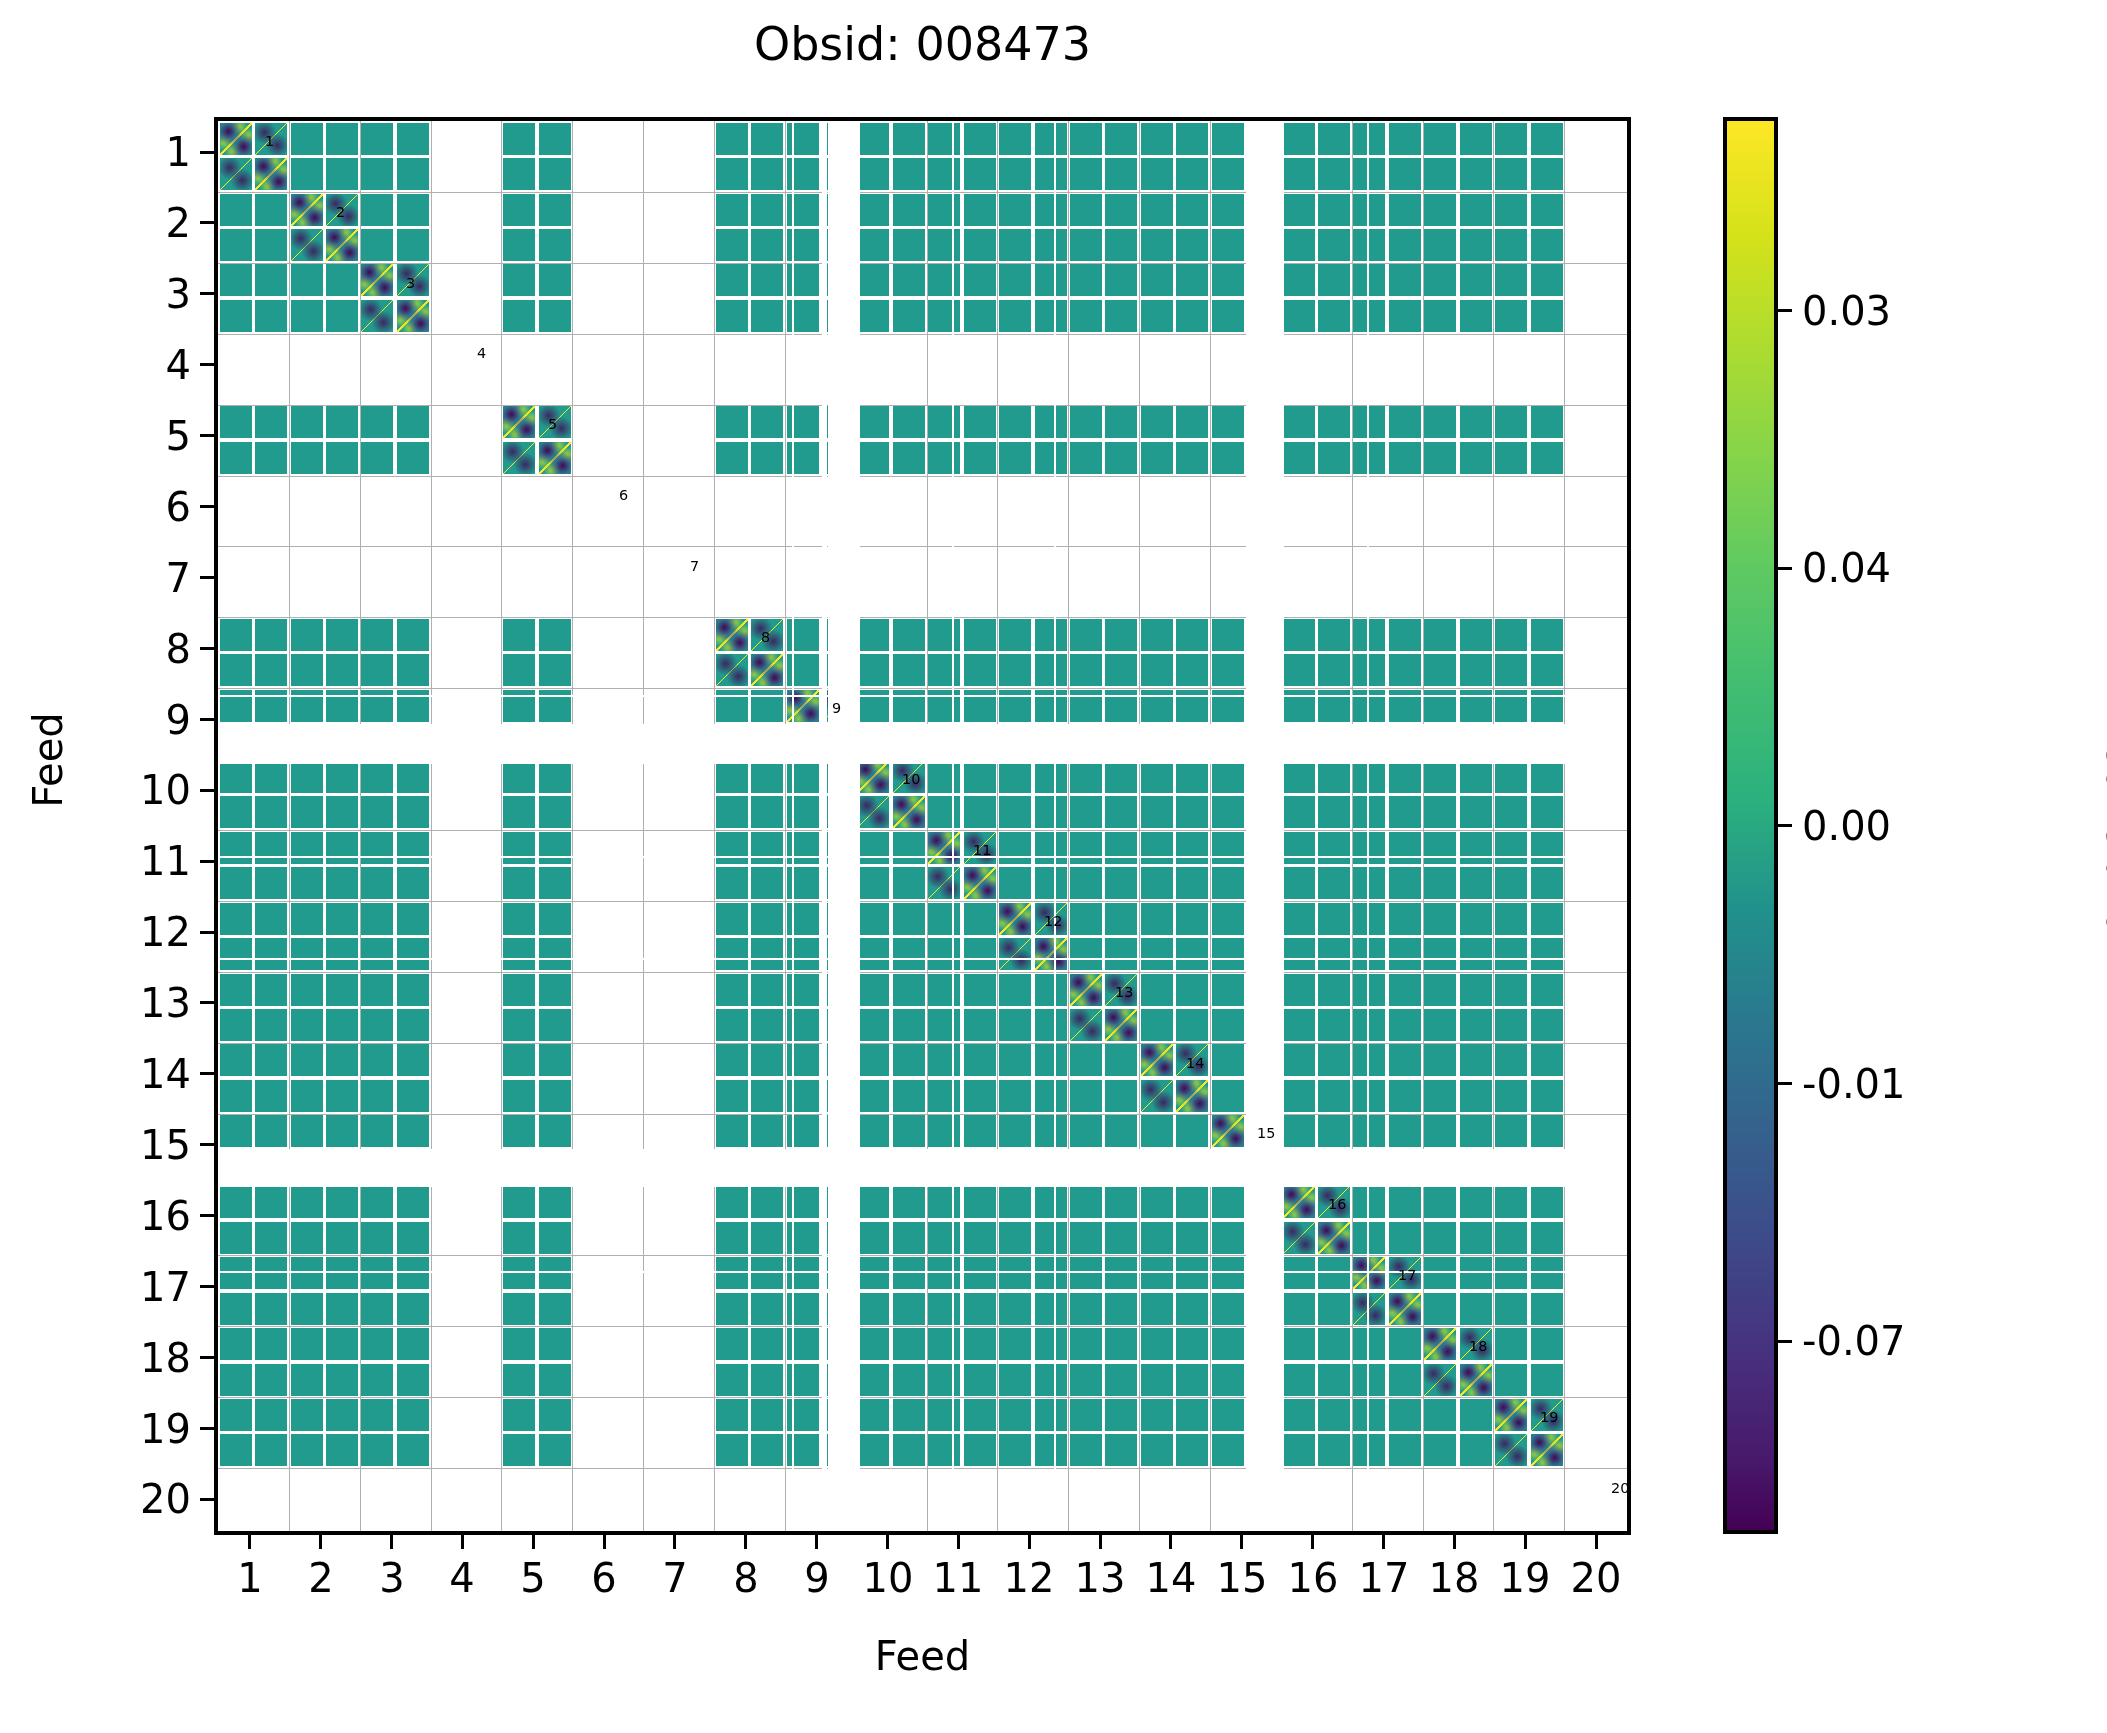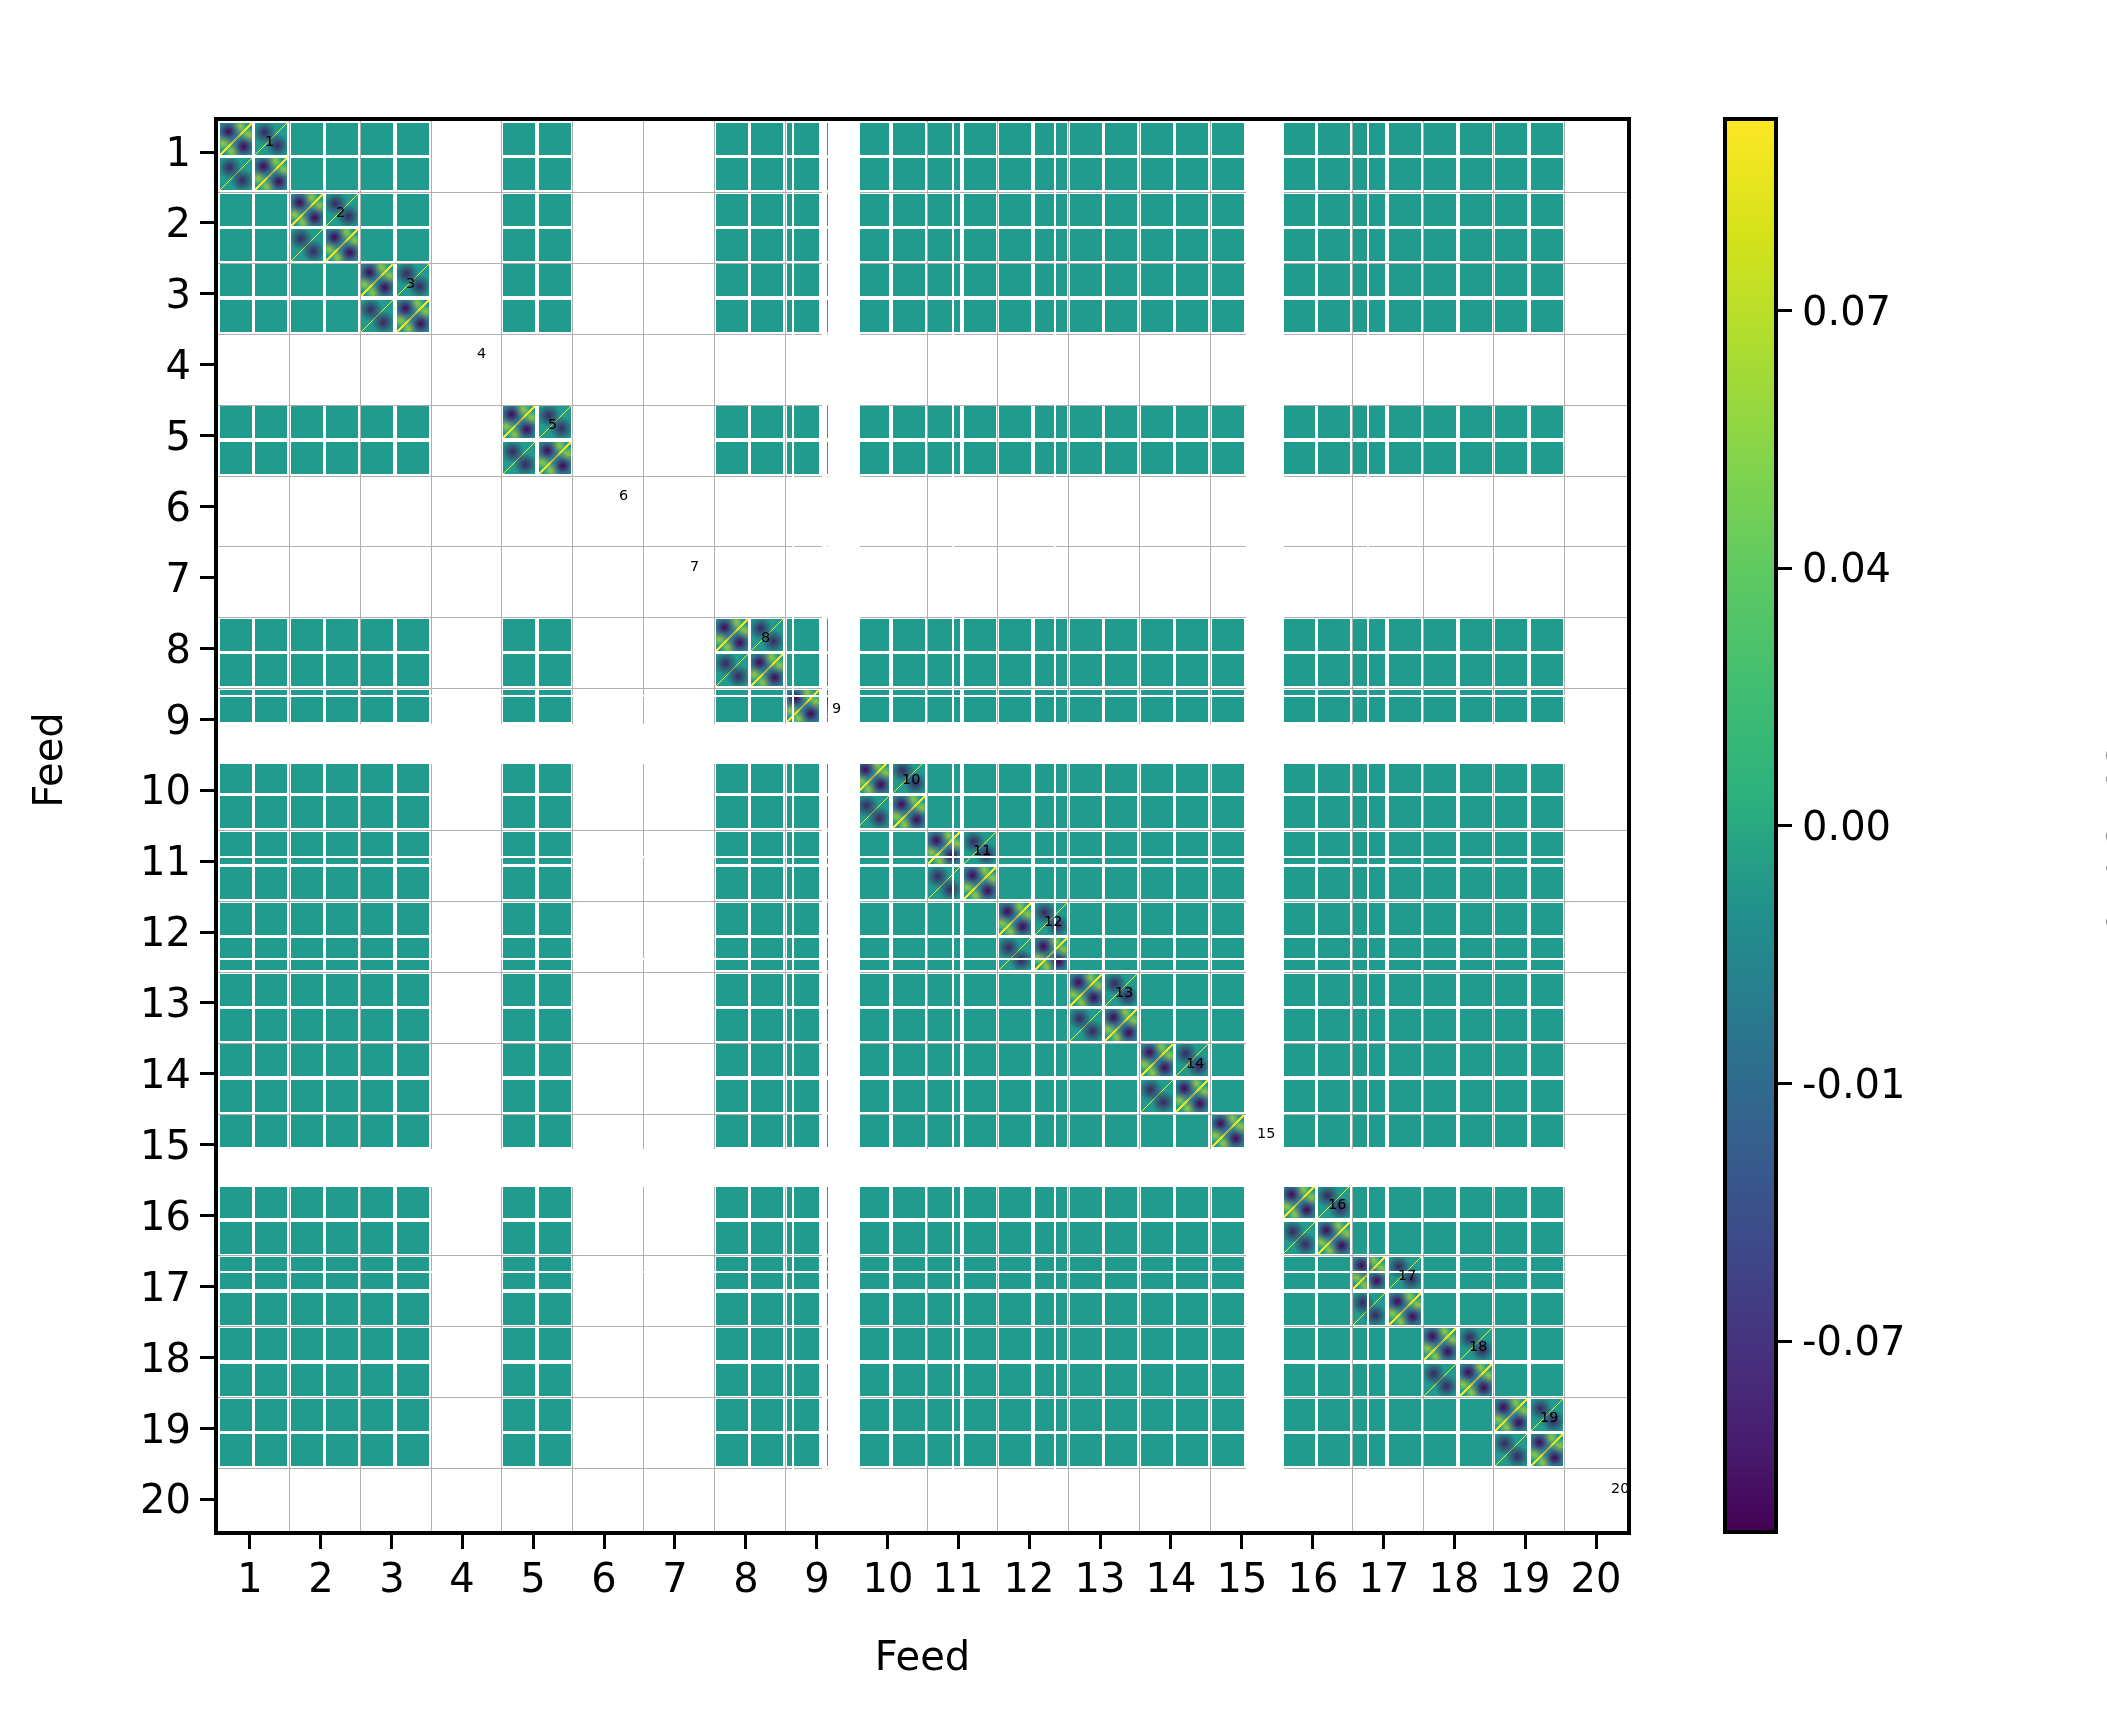--- a/index.html
+++ b/index.html
@@ -52,20 +52,21 @@
   .cbticklabel{position:absolute;font-size:40px;color:#000;
                transform:translateY(-50%);line-height:1;white-space:nowrap;}
   #cblabel{position:absolute;left:1905px;top:826px;width:431px;text-align:center;
            font-size:40px;color:#000;transform:rotate(90deg);transform-origin:center;}
 </style>
 </head>
 <body>
 
 <div id="figure">
 
+  <div id="title">Obsid: 008473</div>
 
   <div id="axes">
     <div id="matrix">
         <div class="feed-grid-v" style="left: 71px;"></div>
         <div class="feed-grid-h" style="top: 71px;"></div>
         <div class="feed-grid-v" style="left: 142px;"></div>
         <div class="feed-grid-h" style="top: 142px;"></div>
         <div class="feed-grid-v" style="left: 213px;"></div>
         <div class="feed-grid-h" style="top: 213px;"></div>
         <div class="feed-grid-v" style="left: 283px;"></div>
@@ -1473,21 +1474,21 @@
       <div class="ytick" style="top: 1498px; left: 200px;"></div>
       <div class="yticklabel" style="top: 1499px; left: 95px; width: 96px;">20</div>
     </div>
 
   <div id="xlabel">Feed</div>
   <div id="ylabel">Feed</div>
 
   <div id="cbar"></div>
   <div id="cblayer">
       <div class="cbtick" style="top: 309px; left: 1778px;"></div>
-      <div class="cbticklabel" style="top: 311px; left: 1802px;">0.07</div>
+      <div class="cbticklabel" style="top: 311px; left: 1802px;">0.03</div>
       <div class="cbtick" style="top: 567px; left: 1778px;"></div>
       <div class="cbticklabel" style="top: 568px; left: 1802px;">0.04</div>
       <div class="cbtick" style="top: 824px; left: 1778px;"></div>
       <div class="cbticklabel" style="top: 826px; left: 1802px;">0.00</div>
       <div class="cbtick" style="top: 1082px; left: 1778px;"></div>
       <div class="cbticklabel" style="top: 1084px; left: 1802px;">-0.01</div>
       <div class="cbtick" style="top: 1340px; left: 1778px;"></div>
       <div class="cbticklabel" style="top: 1341px; left: 1802px;">-0.07</div>
     </div>
   <div id="cblabel">Correlation</div>

